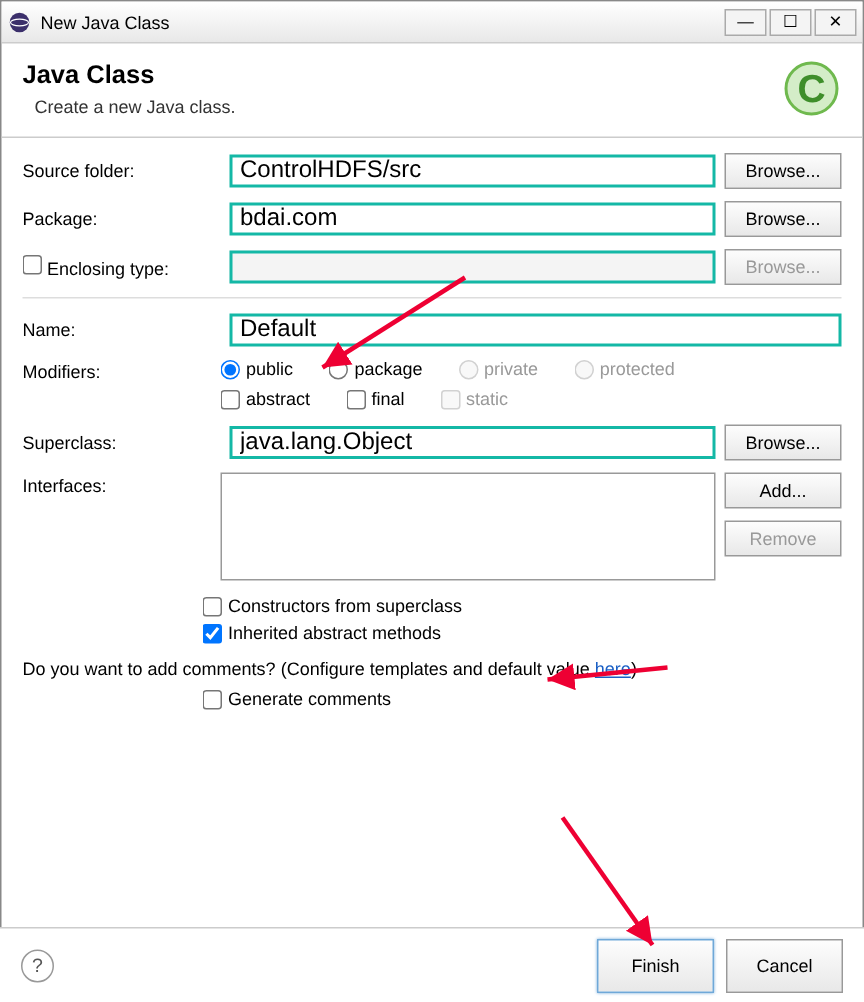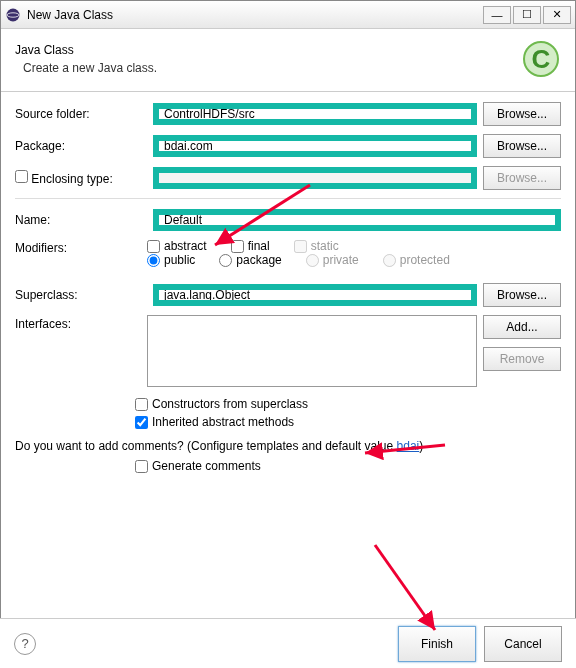--- a/index.html
+++ b/index.html
@@ -6,29 +6,29 @@
 body { font-family: "Segoe UI", Tahoma, sans-serif; font-size: 12px; color: #000; background: #fff; width: 576px; height: 668px; overflow: hidden; border: 1px solid #888; }
 
 .titlebar { height: 28px; background: linear-gradient(#fff, #e8e8e8); border-bottom: 1px solid #ccc; display: flex; align-items: center; padding: 0 4px; }
 .titlebar .icon { width: 16px; height: 16px; margin-right: 6px; }
 .titlebar .title { flex: 1; font-size: 12px; }
 .winbtns { display: flex; gap: 2px; }
 .winbtn { width: 28px; height: 18px; border: 1px solid #aaa; background: #f4f4f4; font-size: 11px; display:flex; align-items:center; justify-content:center; font-family: sans-serif; }
 
 .header { padding: 10px 14px 12px; border-bottom: 1px solid #ccc; display:flex; align-items:center; }
 .header .text { flex:1; }
-.header h1 { font-size: 12px; font-weight: normal; margin-bottom: 4px; }
+.header h1 { font-size: 17px; font-weight: bold; margin-bottom: 4px; }
 .header p { font-size: 12px; color: #333; margin-left: 8px; }
 .header .c-icon { width: 40px; height: 40px; }
 
 .content { padding: 10px 14px; }
 .row { display: flex; align-items: center; margin-bottom: 8px; gap: 6px; }
 .row .label { width: 132px; }
 .row .field { flex: 1; }
-.row input[type=text] { width: 100%; height: 22px; padding: 2px 5px; border: 6px solid #14b8a6; font-family: inherit; font-size: 12px; }
+.row input[type=text] { width: 100%; height: 22px; padding: 2px 5px; border: 2px solid #14b8a6; font-family: inherit; font-size: 16px; }
 .row input[type=text]:disabled { background: #f4f4f4; color: #888; }
 .btn { width: 78px; height: 24px; border: 1px solid #999; background: linear-gradient(#fdfdfd,#e8e8e8); font-size: 12px; cursor: pointer; }
 .btn:disabled { color: #999; cursor: default; }
 .sep { border-top: 1px solid #ddd; margin: 6px 0 10px; }
 
 .modrow { display:flex; align-items:flex-start; margin-bottom:8px; }
 .modrow .label { width: 132px; padding-top:2px; }
 .mods { display:flex; flex-wrap:wrap; gap: 4px 24px; }
 .mods label { display:flex; align-items:center; gap:4px; font-size:12px; }
 .mods .disabled { color:#999; }
@@ -101,50 +101,50 @@
   <div class="sep"></div>
 
   <div class="row">
     <div class="label">Name:</div>
     <div class="field"><input type="text" value="Default" style=""></div>
   </div>
 
   <div class="modrow">
     <div class="label">Modifiers:</div>
     <div style="flex:1">
+      <div class="mods" style="margin-bottom:6px;">
+        <label>
+            <input type="radio" name="vis" checked="" style=""> 
+            <span>public</span>
+          </label>
+        <label>
+            <input type="radio" name="vis" style=""> 
+            <span>package</span>
+          </label>
+        <label class="disabled">
+            <input type="radio" disabled="" style=""> 
+            <span>private</span>
+          </label>
+        <label class="disabled">
+            <input type="radio" disabled="" style=""> 
+            <span>protected</span>
+          </label>
+      </div>
       <div class="mods">
         <label>
             <input type="checkbox" style=""> 
             <span>abstract</span>
           </label>
         <label>
             <input type="checkbox" style=""> 
             <span>final</span>
           </label>
         <label class="disabled">
             <input type="checkbox" disabled="" style=""> 
             <span>static</span>
-          </label>
-      </div>
-      <div class="mods" style="margin-bottom:6px;">
-        <label>
-            <input type="radio" name="vis" checked="" style=""> 
-            <span>public</span>
-          </label>
-        <label>
-            <input type="radio" name="vis" style=""> 
-            <span>package</span>
-          </label>
-        <label class="disabled">
-            <input type="radio" disabled="" style=""> 
-            <span>private</span>
-          </label>
-        <label class="disabled">
-            <input type="radio" disabled="" style=""> 
-            <span>protected</span>
           </label>
       </div>
     </div>
   </div>
 
   <div class="row" style="margin-top:10px;">
     <div class="label">Superclass:</div>
     <div class="field"><input type="text" value="java.lang.Object" style=""></div>
     <button class="btn">Browse...</button>
   </div>
@@ -166,21 +166,21 @@
         </label>
       <label>
           <input type="checkbox" checked="" style=""> 
           <span>Inherited abstract methods</span>
         </label>
     </div>
   </div>
 
   <div class="qsection">
     <div class="q">
-      <span>Do you want to add comments? (Configure templates and default value </span><a href="#" class="link">bdai</a><span>)</span>
+      <span>Do you want to add comments? (Configure templates and default value </span><a href="#" class="link">here</a><span>)</span>
     </div>
     <div class="stubs">
       <label>
           <input type="checkbox" style=""> 
           <span>Generate comments</span>
         </label>
     </div>
   </div>
 
 </div>

